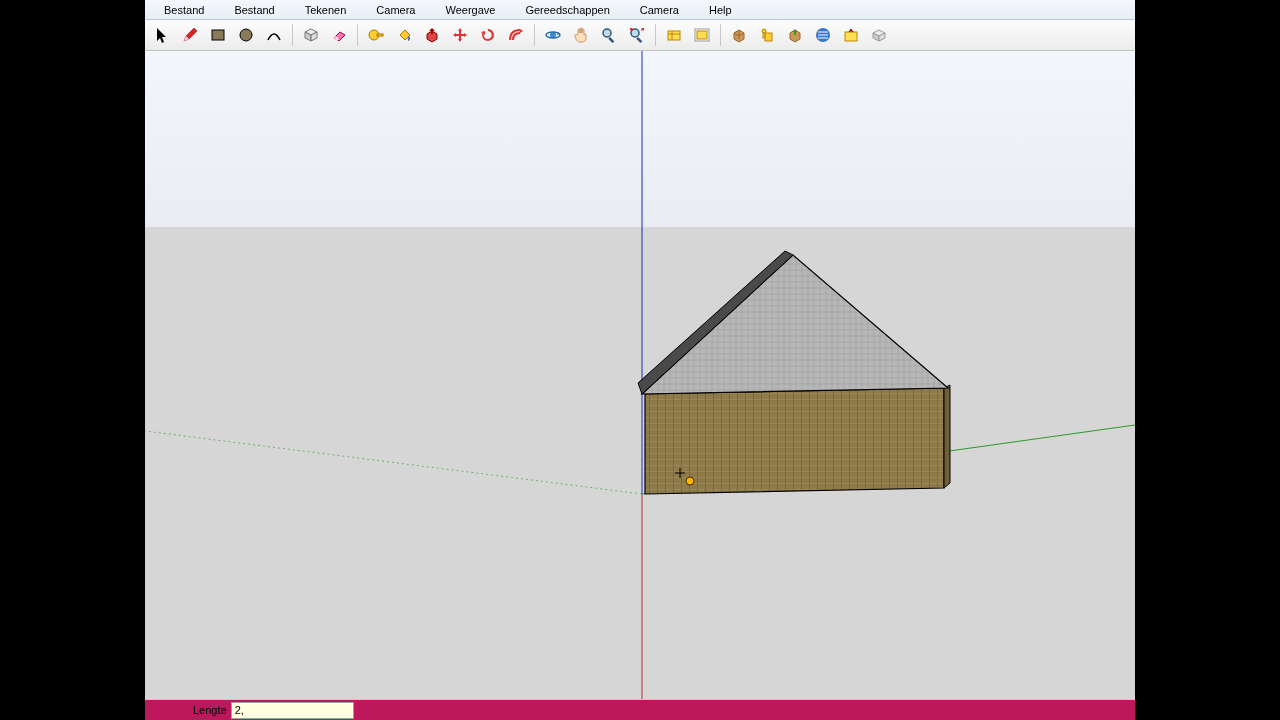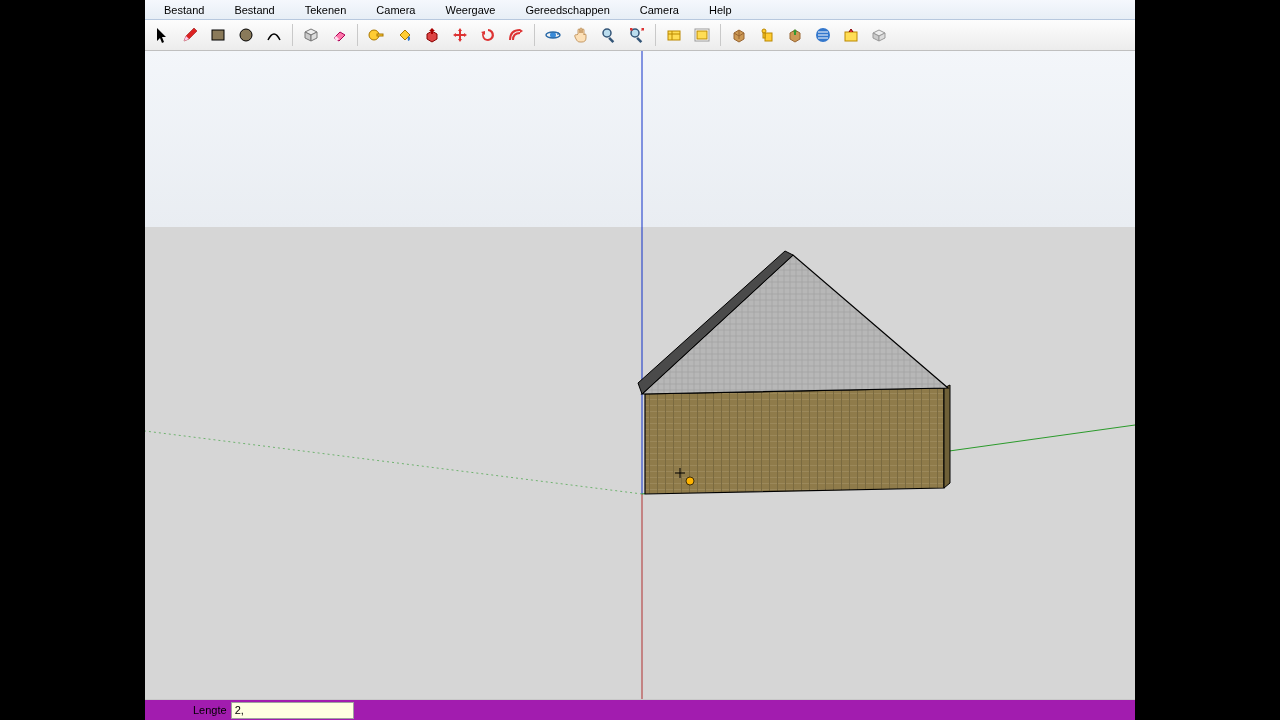--- a/index.html
+++ b/index.html
@@ -3,21 +3,21 @@
 <meta charset="utf-8">
 <style>
   html,body{margin:0;padding:0;width:1280px;height:720px;background:#000;font-family:Tahoma,Arial,sans-serif;font-size:11px;overflow:hidden}
   .app{position:absolute;left:145px;top:0;width:990px;height:720px;background:#fff;display:flex;flex-direction:column}
   .menubar{height:19px;background:linear-gradient(#f5f8fd,#e7eef6);border-bottom:1px solid #b7c8de;display:flex;align-items:center;padding-left:12px;gap:16px}
   .menubar span{padding:2px 7px;cursor:default}
   .toolbar{height:30px;background:linear-gradient(#fdfdfd,#ececec);border-bottom:1px solid #bfbfbf;display:flex;align-items:center;padding-left:4px;gap:2px}
   .tbtn{width:24px;height:24px;display:flex;align-items:center;justify-content:center;border:1px solid transparent;border-radius:2px;cursor:default}
   .sep{width:1px;height:22px;background:#c9c9c9;margin:0 3px}
   .viewport{flex:1;position:relative;overflow:hidden;background:#d6d6d6}
-  .statusbar{height:20px;background:#a21caf;border-top:1px solid #c9c9c9;display:flex;align-items:center;padding-left:48px;gap:4px}
+  .statusbar{height:20px;background:#be185d;border-top:1px solid #c9c9c9;display:flex;align-items:center;padding-left:48px;gap:4px}
   .vinput{width:115px;height:15px;border:1px solid #a0a0a0;background:#ffffe1;padding:0 3px;font-family:inherit;font-size:11px}
   svg{display:block}
 </style>
 </head>
 <body>
 
 <div class="app">
 
   <div class="menubar">
     <span>Bestand</span>

